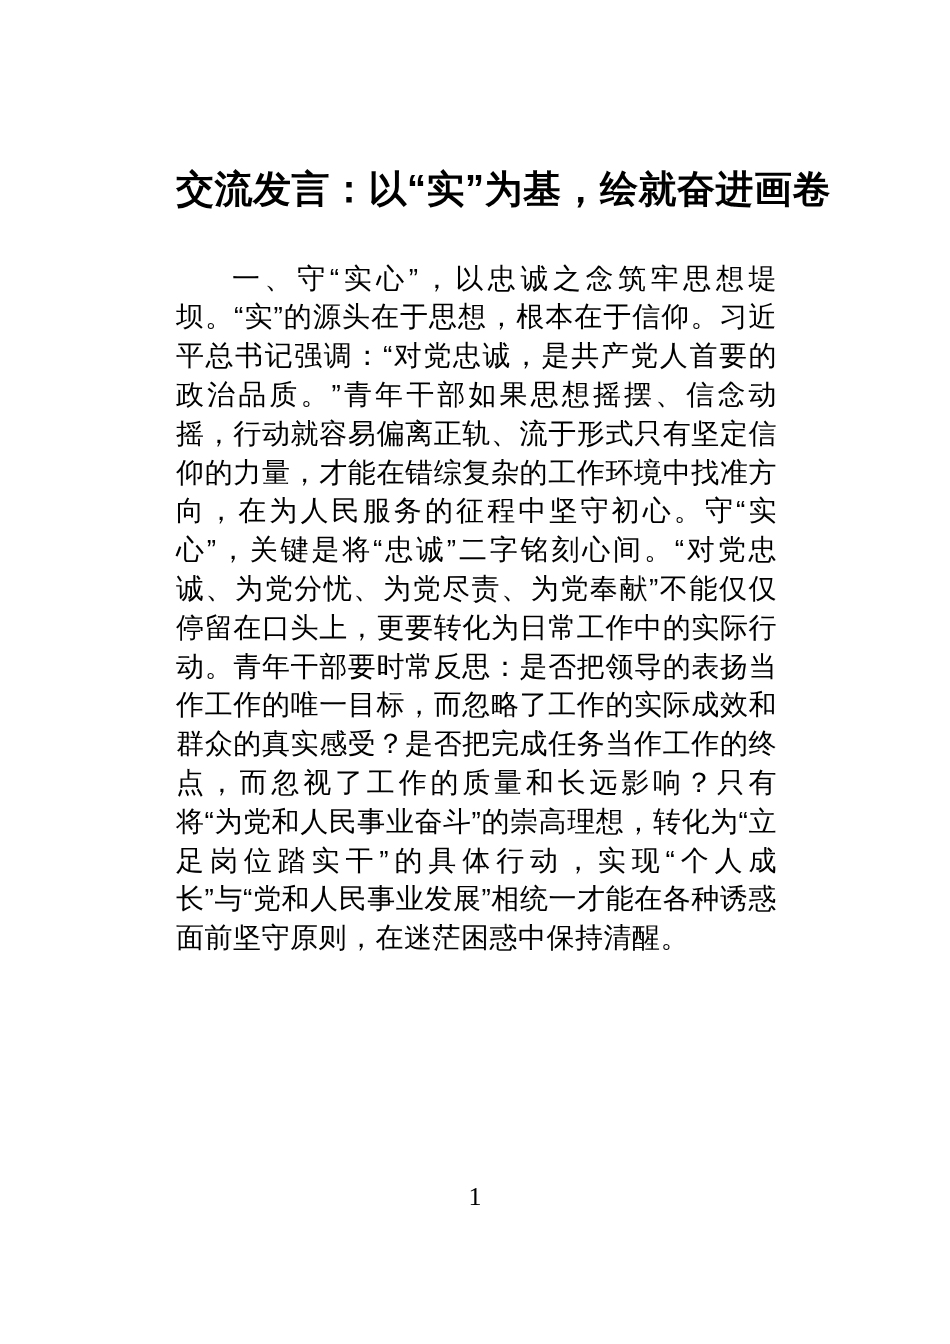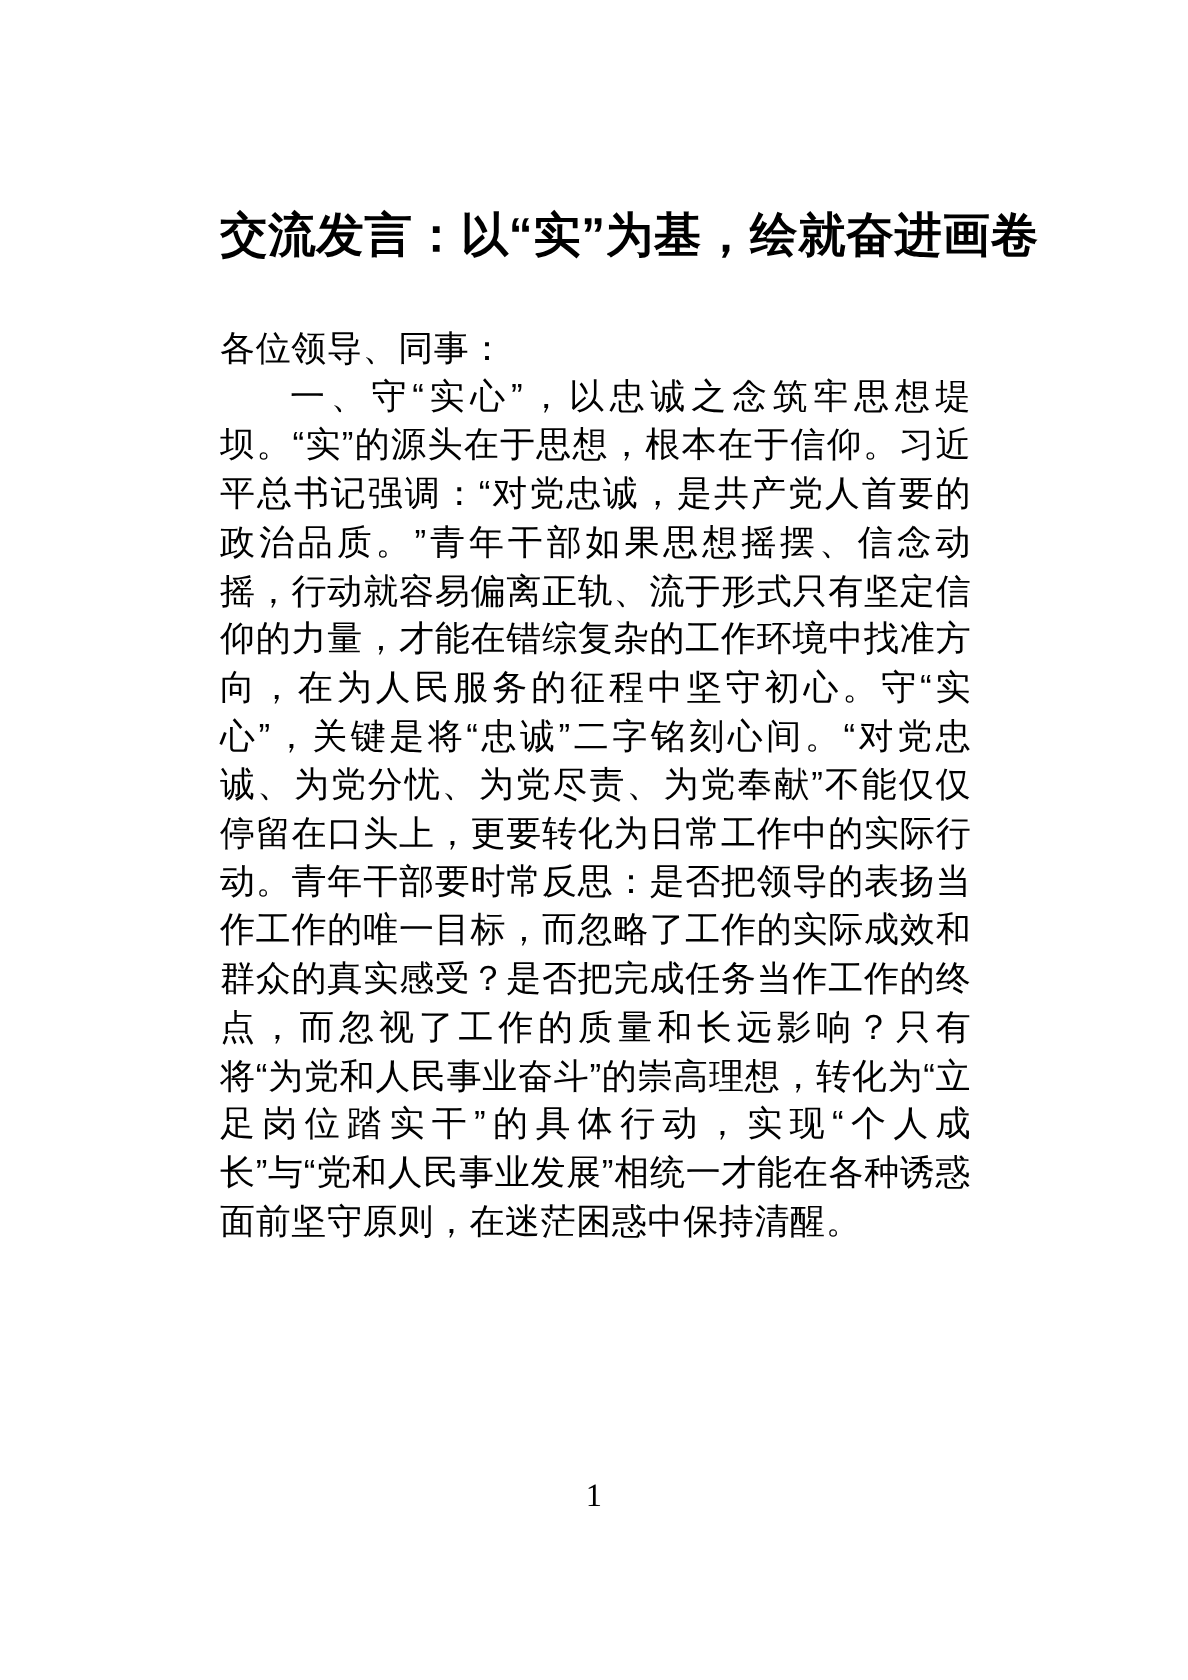--- a/index.html
+++ b/index.html
@@ -54,18 +54,17 @@
       color: #000000;
     }
   </style>
 </head>
 <body>
 
 <div class="page">
   <h1 class="doc-title">交流发言：以“实”为基，绘就奋进画卷</h1>
 
   <div class="doc-body">
-    <p class="salutation">各位领导、同事：</p>
     <p class="para">一、守“实心”，以忠诚之念筑牢思想堤坝。“实”的源头在于思想，根本在于信仰。习近平总书记强调：“对党忠诚，是共产党人首要的政治品质。”青年干部如果思想摇摆、信念动摇，行动就容易偏离正轨、流于形式只有坚定信仰的力量，才能在错综复杂的工作环境中找准方向，在为人民服务的征程中坚守初心。守“实心”，关键是将“忠诚”二字铭刻心间。“对党忠诚、为党分忧、为党尽责、为党奉献”不能仅仅停留在口头上，更要转化为日常工作中的实际行动。青年干部要时常反思：是否把领导的表扬当作工作的唯一目标，而忽略了工作的实际成效和群众的真实感受？是否把完成任务当作工作的终点，而忽视了工作的质量和长远影响？只有将“为党和人民事业奋斗”的崇高理想，转化为“立足岗位踏实干”的具体行动，实现“个人成长”与“党和人民事业发展”相统一才能在各种诱惑面前坚守原则，在迷茫困惑中保持清醒。</p>
   </div>
 
   <div class="page-number">1</div>
 </div>
 
 </body></html>

